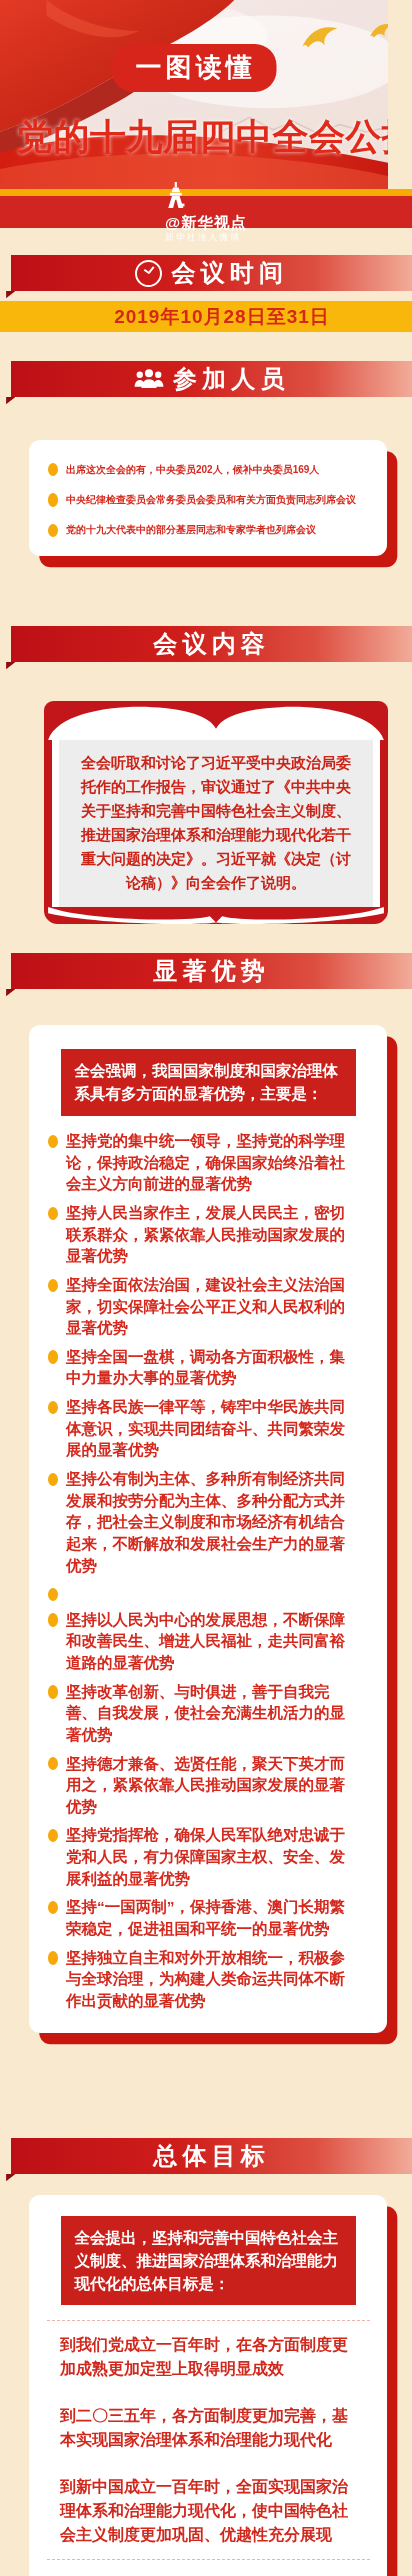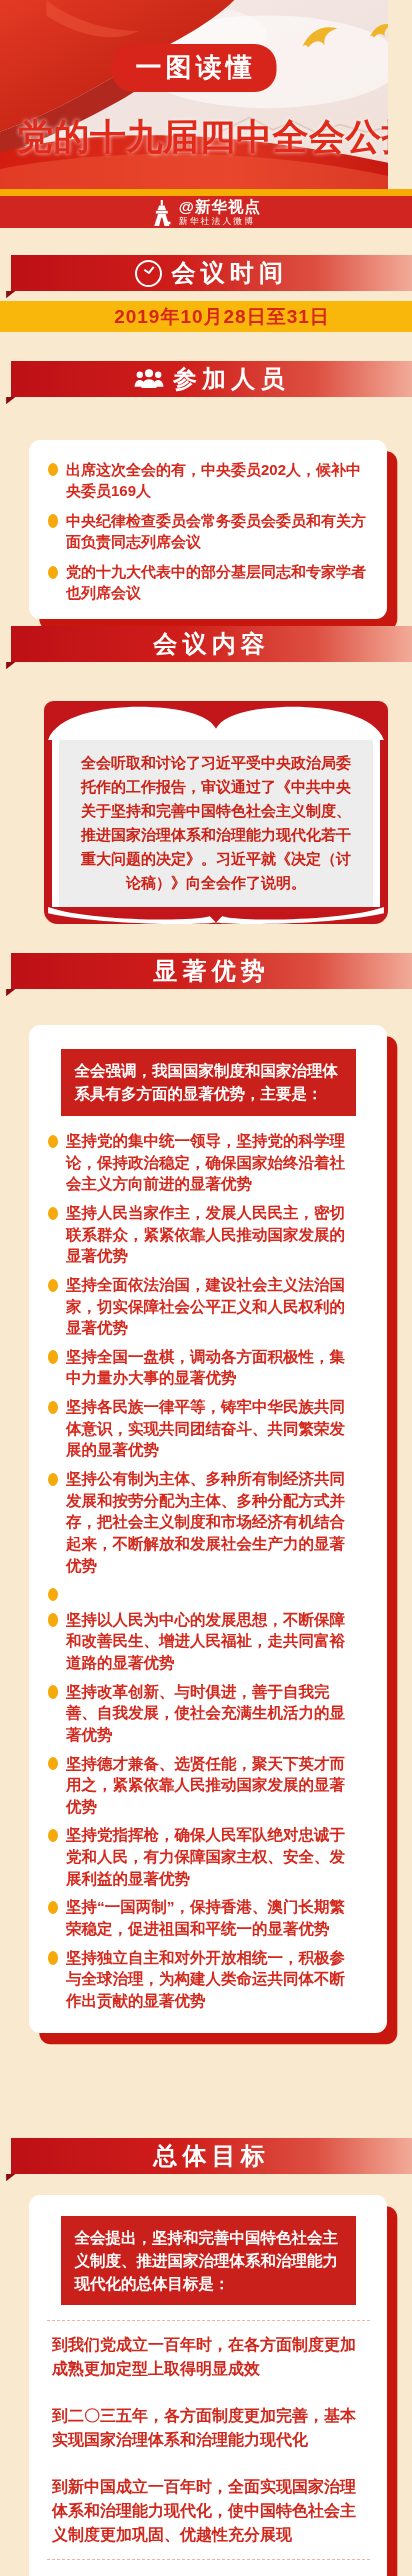--- a/index.html
+++ b/index.html
@@ -15,21 +15,21 @@
         padding:6.2px 20.6px 7.2px 24px;border-radius:21.6px;white-space:nowrap;}
   .hero-title{position:absolute;top:96px;left:0;width:100%;text-align:center;
         font-size:36px;font-weight:bold;color:#e12a19;letter-spacing:0.5px;margin:17px;
         text-shadow:0 0 4.1px rgba(255,255,255,.85);white-space:nowrap;}
 
   .gold-strip{position:absolute;top:189px;left:0;width:412px;height:6.7px;background:#f6ac02;}
 
   
   .brand-band{position:absolute;top:196px;left:0;width:412px;height:32px;background:#d02521;
         display:flex;align-items:center;justify-content:center;}
-  .brand-lockup{display:flex;align-items:flex-end;gap:6.2px;color:#fff;}
+  .brand-lockup{display:flex;align-items:flex-start;gap:6.2px;color:#fff;flex-direction:column;}
   .brand-texts{display:flex;flex-direction:column;line-height:1.12;}
   .brand-handle{font-size:15.5px;font-weight:bold;letter-spacing:1px;}
   .brand-subtitle{font-size:8.8px;letter-spacing:2.1px;margin-top:1.5px;}
 
   
   .band{position:absolute;left:11.3px;right:0;height:36px;
         background:linear-gradient(90deg,#bd1016 0%,#cf1d1a 42%,#dd4f41 76%,#f2ab99 100%);
         display:flex;align-items:center;justify-content:center;gap:9.3px;color:#fff;}
   .band-title{font-size:24px;font-weight:bold;letter-spacing:5.2px;}
   .fold{position:absolute;left:-5.2px;bottom:-7.2px;width:9.3px;height:7.2px;background:#8e0b10;
@@ -57,27 +57,27 @@
 
   .intro-box{background:#c9201b;color:#fff;margin:0 31px 14.4px 32px;padding:10.3px 13.4px;
         font-size:15.5px;line-height:23px;font-weight:bold;}
 
   .blist{display:flex;flex-direction:column;}
   .bitem{display:flex;align-items:flex-start;gap:8.2px;margin:0 0 0 18.5px;}
   .dot{width:10.3px;height:13.4px;border-radius:50%;background:#f6a90b;flex:0 0 auto;margin-top:4.6px;}
   .btext{color:#d5291e;font-weight:bold;}
 
   .card-participants .bitem{margin-bottom:9.3px;padding-right:20.6px;}
-  .card-participants .btext{font-size:15px;line-height:21px;}
+  .card-participants .btext{font-size:10px;line-height:21px;}
   .card-advantages .bitem{margin-bottom:7.2px;padding-right:35px;}
   .card-advantages .btext{font-size:15.5px;line-height:21.6px;}
   .blist .bitem:last-child{margin-bottom:0;}
 
   .dashed{border:none;border-top:1.5px dashed #efb3ac;margin:12.4px 17.5px;}
-  .goal-item{color:#d0281d;font-size:16px;line-height:24px;font-weight:bold;margin:0 25px 23px 23px;}
+  .goal-item{color:#d0281d;font-size:16px;line-height:24px;font-weight:bold;margin:0 25px 23px 31px;}
   .goal-list .goal-item:last-child{margin-bottom:3.1px;}
 
   
   .book{position:absolute;top:701px;left:44px;width:344px;height:223px;background:#c2161b;
         border-radius:9.3px 9.3px 13.4px 13.4px;display:flex;flex-direction:column;box-sizing:border-box;}
   .book-top{display:block;width:100%;height:39px;}
   .book-mid{flex:1;background:#fff;margin:0 8.2px;display:flex;}
   .book-page{flex:1;background:#ededed;margin:0 7px;display:flex;align-items:center;}
   .book-text{margin:0;padding:4.1px 14.4px;font-size:15px;line-height:24px;font-weight:bold;color:#cc2318;text-align:center;}
   .book-bottom{display:block;width:100%;height:17.5px;}

